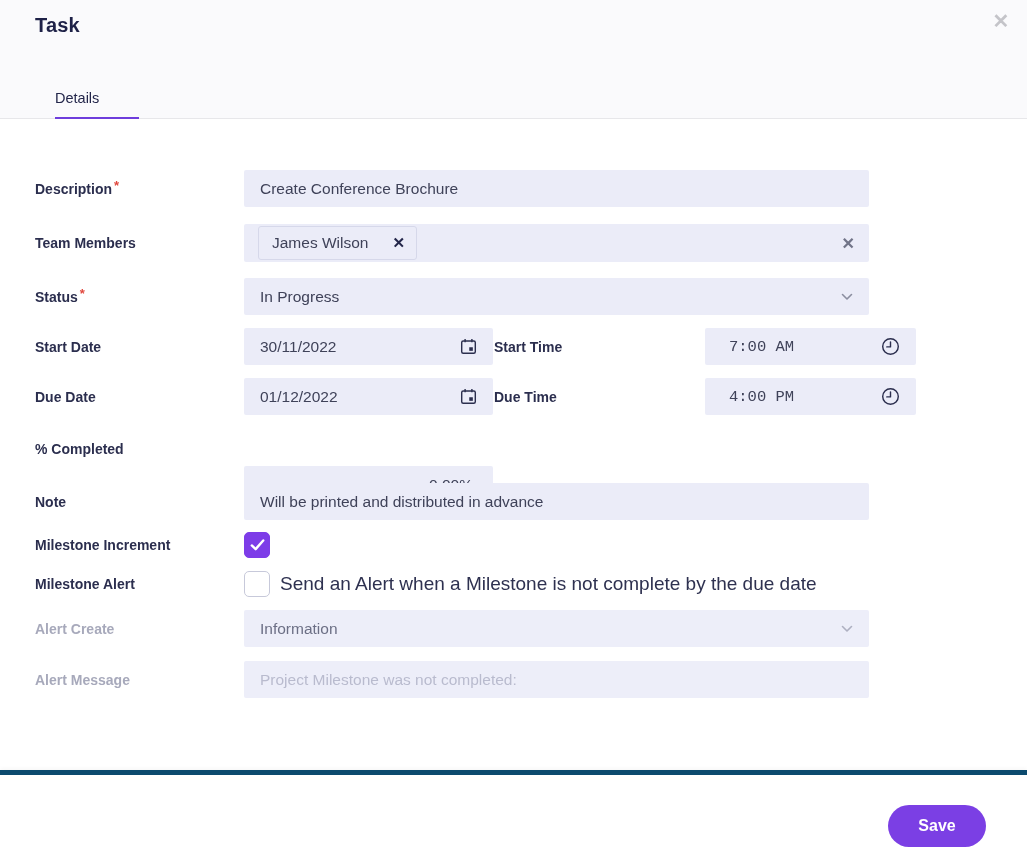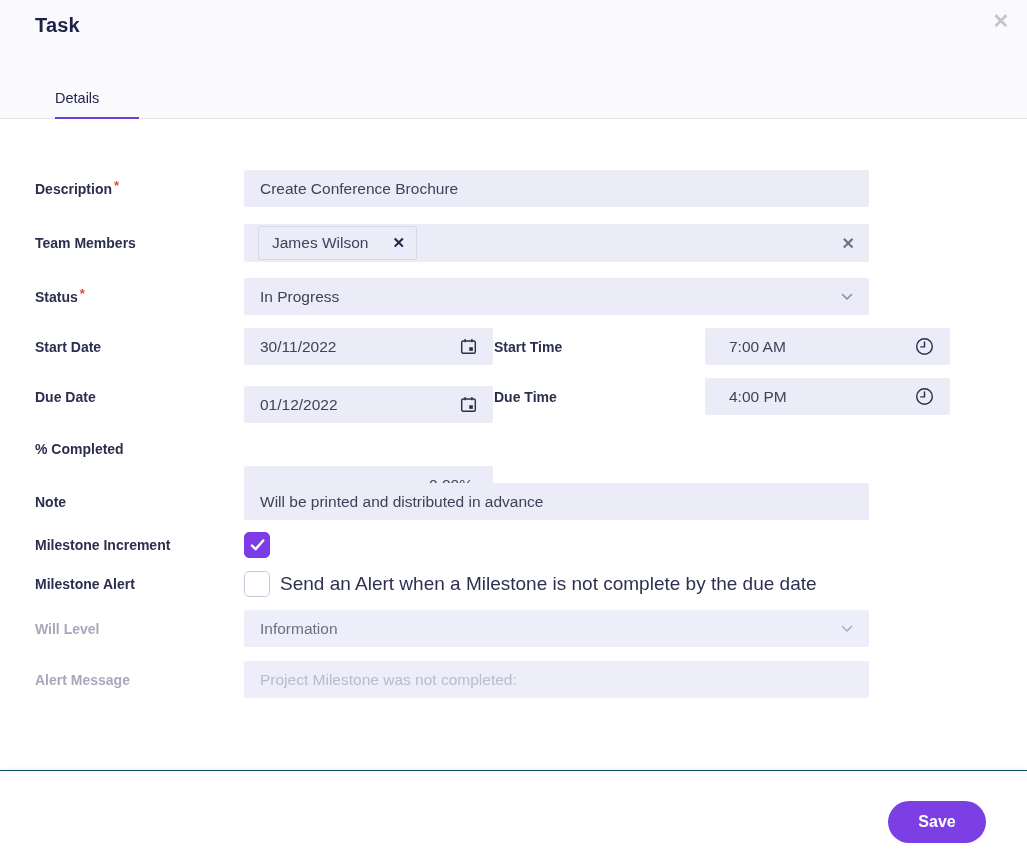--- a/index.html
+++ b/index.html
@@ -18,21 +18,21 @@
   
   .form { position:absolute; top:0; left:0; right:0; bottom:0; }
   .lbl { position:absolute; left:35px; display:flex; align-items:center; height:37px;
          font-size:14px; font-weight:600; color:#2b2e4e; }
   .req { color:#e0473d; margin-left:2px; font-size:13px; transform:translateY(-3px); }
   .lbl.disabled { color:#a7a9bb; }
 
   .field { position:absolute; left:244px; width:625px; height:37px; background:#ebecf8; border-radius:2px;
            display:flex; align-items:center; padding:0 16px; font-size:15.5px; color:#3f4259; }
   .field.short { width:249px; }
-  .field.time { left:705px; width:245px; padding-left:24px; }
+  .field.time { left:705px; width:211px; padding-left:24px;font-family:Liberation Mono, monospace; }
   .field.right-align { justify-content:flex-end; padding-right:20px;margin-top:36px; }
   .field.disabled { background:#edeef9; }
   .value { flex:1 1 auto; white-space:nowrap; overflow:hidden; }
   .value.dim { color:#6c6f85; }
   .value.placeholder { color:#b9bbce; }
   .trail-icon { flex:0 0 auto; display:flex; align-items:center; }
 
   .chip { display:inline-flex; align-items:center; gap:24px; height:34px; padding:0 11px 0 13px;
           border:1px solid #d6d8ea; border-radius:3px; background:#ebecf8; font-size:15.5px; color:#3f4259; cursor:default; }
   .chip-x { font-size:15px; font-weight:700; color:#23264a; cursor:pointer; }
@@ -41,21 +41,21 @@
   .checkbox { position:absolute; left:244px; width:26px; height:26px; border-radius:5px; background:#fff;
               border:1px solid #c7c9da; display:flex; align-items:center; justify-content:center; cursor:pointer; }
   .checkbox.checked { background:#7d3ce8; border-color:#7d3ce8; }
   .checkbox .mark { display:none; line-height:0; }
   .checkbox.checked .mark { display:block; }
   .check-text { position:absolute; left:280px; display:flex; align-items:center; height:26px;
                 font-size:19px; color:#2e3150; }
 
   
   .footer { position:absolute; left:0; right:0; top:770px; height:80px; background:#fff;
-            border-top:1px solid #0c4a6e; box-shadow:0 -2px 4px rgba(0,0,0,.03); }
+            border-top:5px solid #0c4a6e; box-shadow:0 -2px 4px rgba(0,0,0,.03); }
   .save-btn { position:absolute; right:41px; top:30px; width:98px; height:42px; border:none; border-radius:21px;
               background:#7b3fe4; color:#fff; font-size:16px; font-weight:700; font-family:inherit;
               display:flex; align-items:center; justify-content:center; cursor:pointer; }
   svg { display:block; }
 </style>
 </head>
 <body>
 
 <div class="dialog">
 
@@ -124,21 +124,21 @@
         <svg width="19" height="19" viewBox="0 0 20 20" fill="none" stroke="#2b2e4e" stroke-width="1.5">
           <circle cx="10" cy="10" r="8.2"></circle>
             <polyline points="10,5.3 10,10.4 6.1,10.4" stroke-linecap="round" stroke-linejoin="round"></polyline>
           </svg>
       </span>
     </div>
 
     <div class="lbl" style="top:378px">
       <span>Due Date</span>
     </div>
-    <div class="field short" style="top:386px">
+    <div class="field short" style="top:378px">
       <span class="value">01/12/2022</span>
       <span class="trail-icon">
         <svg width="17" height="17" viewBox="0 0 18 18" fill="none" stroke="#2b2e4e" stroke-width="1.5">
           <rect x="1.8" y="3.2" width="14.4" height="13" rx="1.6"></rect>
             <line x1="5.4" y1="1" x2="5.4" y2="4.6"></line>
             <line x1="12.6" y1="1" x2="12.6" y2="4.6"></line>
           <rect x="9.8" y="9.8" width="3.8" height="3.8" fill="#2b2e4e" stroke="none"></rect>
           </svg>
       </span>
     </div>
@@ -182,21 +182,21 @@
 
     <div class="lbl" style="top:571px;height:26px">
       <span>Milestone Alert</span>
     </div>
     <div class="checkbox" style="top:571px">
       
     </div>
     <div class="check-text" style="top:571px">Send an Alert when a Milestone is not complete by the due date</div>
 
     <div class="lbl disabled" style="top:610px">
-      <span>Will Level</span>
+      <span>Alert Create</span>
     </div>
     <div class="field disabled" style="top:610px">
       <span class="value dim">Information</span>
       <span class="trail-icon">
         <svg width="12" height="8" viewBox="0 0 12 8">
             <polyline points="1.5,1.5 6,6 10.5,1.5" fill="none" stroke="#aeb0c1" stroke-width="1.6" stroke-linecap="round" stroke-linejoin="round"></polyline>
           </svg>
       </span>
     </div>
 

